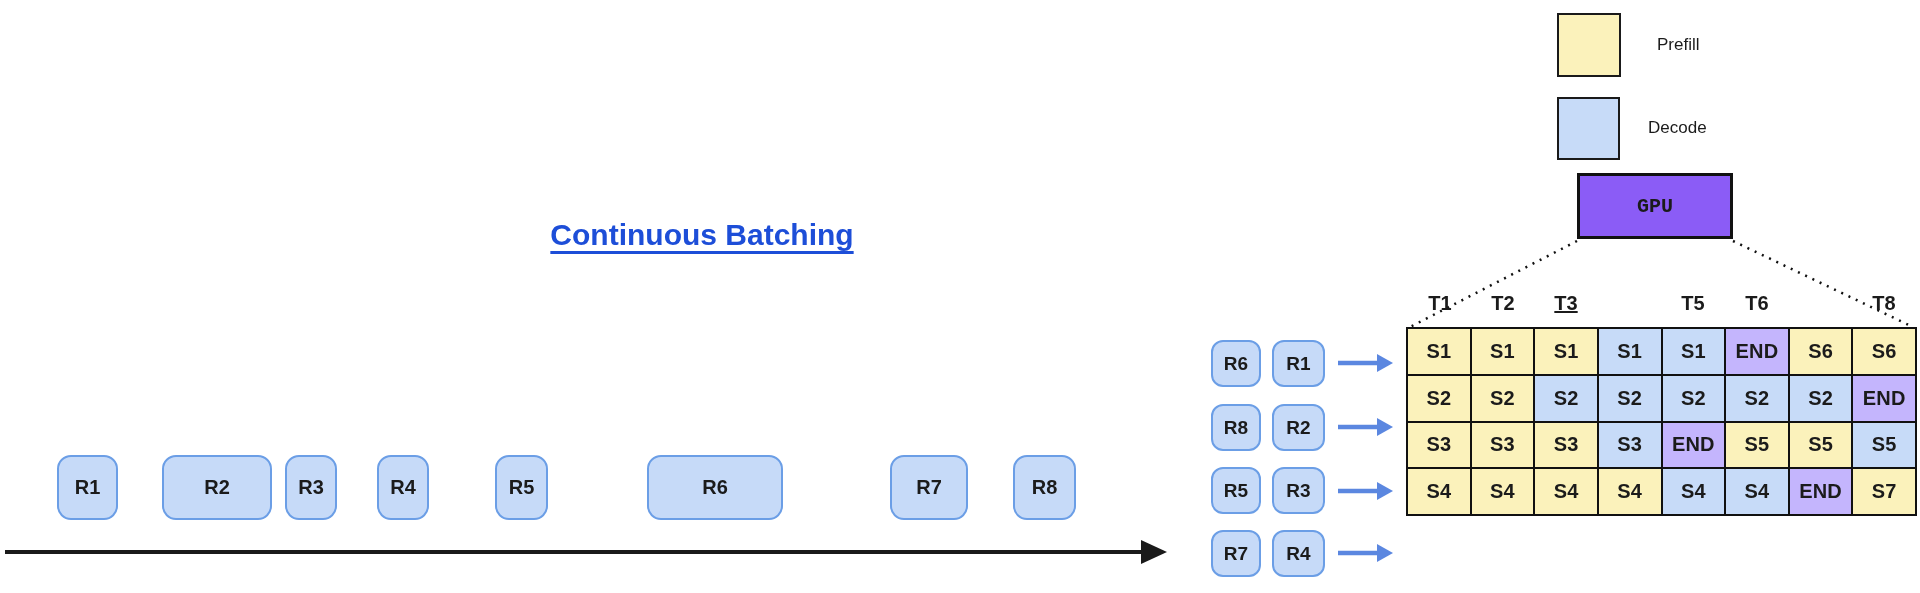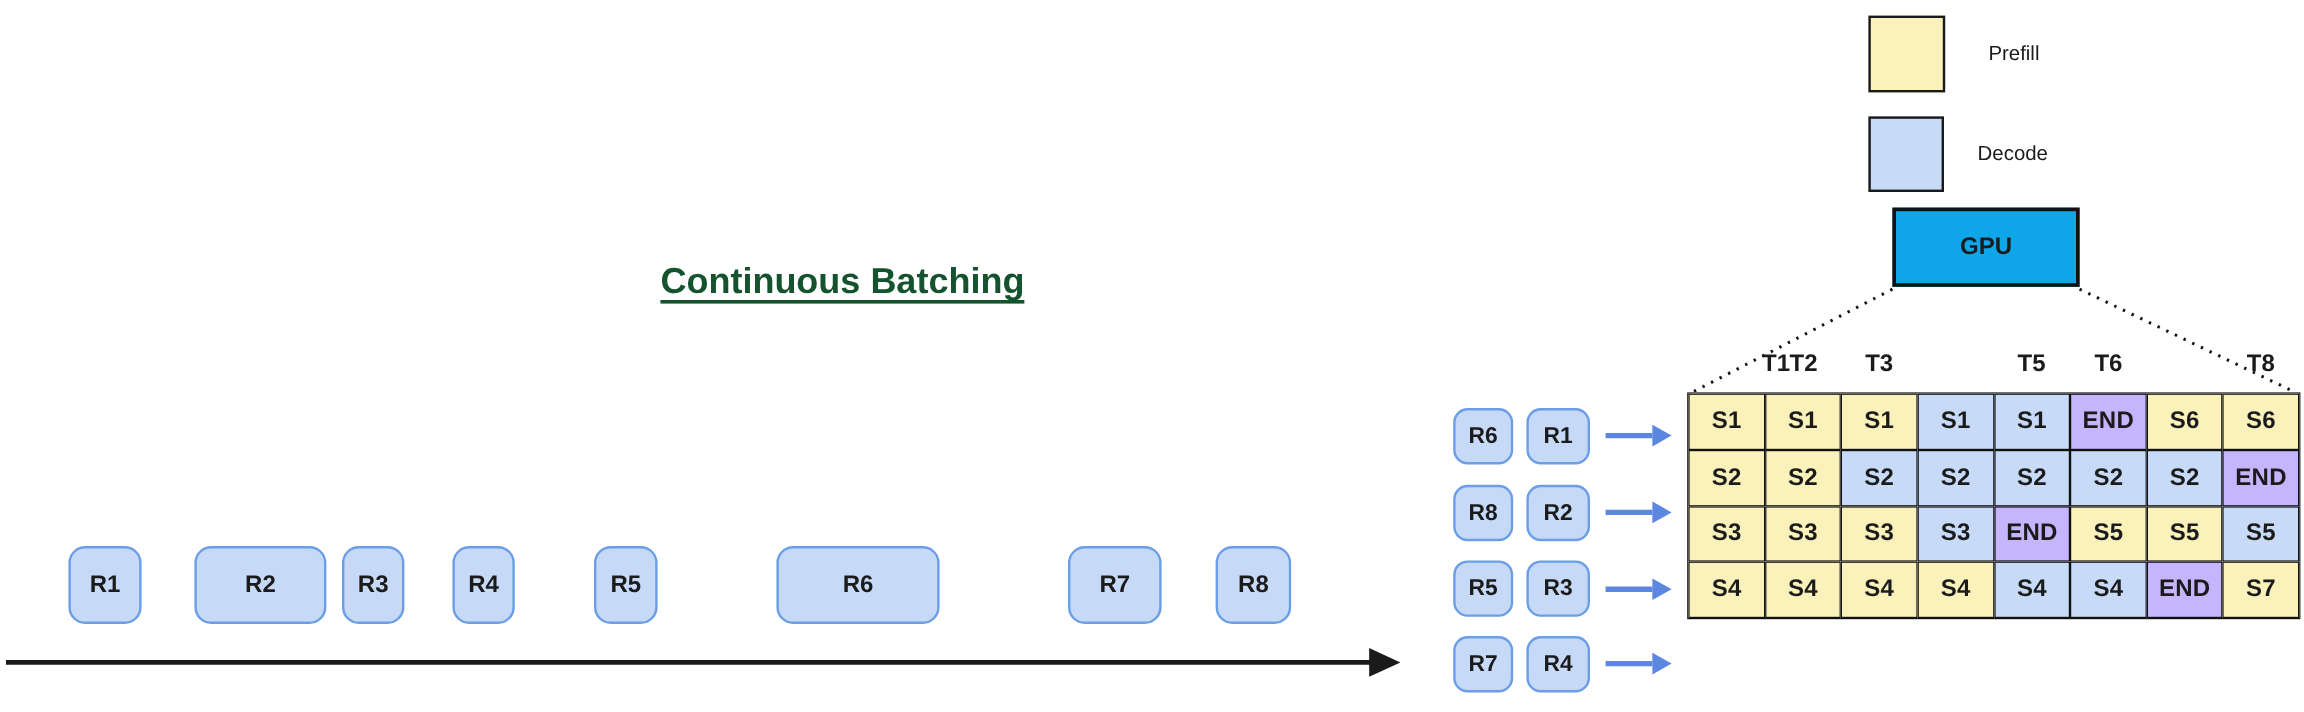--- a/index.html
+++ b/index.html
@@ -9,21 +9,21 @@
     background:#ffffff;
     font-family:"Liberation Sans", sans-serif;
     color:#1b1b1b;
     overflow:hidden;
   }
   
   .title{
     position:absolute;left:702px;top:218px;transform:translateX(-50%);
     font-size:30px;font-weight:bold;white-space:nowrap;
     text-decoration:underline;text-decoration-thickness:3px;text-underline-offset:6px;
-    color:#14532d;
+    color:#1d4ed8;
   }
   
   svg.overlay{position:absolute;left:0;top:0;width:1920px;height:593px;pointer-events:none;}
   
   .req-box{
     position:absolute;top:455px;height:65px;
     background:#C6DAF8;border:2.5px solid #6B9EE6;border-radius:14px;
     box-sizing:border-box;
     display:flex;align-items:center;justify-content:center;
     font-size:20px;font-weight:bold;color:#1b1b1b;
@@ -34,23 +34,23 @@
     border:2.5px solid #1a1a1a;
   }
   .swatch[data-type="prefill"]{background:#FBF2BB;}
   .swatch[data-type="decode"]{background:#C7DBF8;}
   .legend-label{
     position:absolute;font-size:17px;font-weight:normal;white-space:nowrap;
   }
   
   .gpu-box{
     position:absolute;left:1577px;top:173px;width:156px;height:66px;box-sizing:border-box;
-    border:3px solid #111111;background:#0ea5e9;
+    border:3px solid #111111;background:#8b5cf6;
     display:flex;align-items:center;justify-content:center;
-    font-size:20px;font-weight:bold;
+    font-size:20px;font-weight:bold;font-family:Liberation Mono, monospace;
   }
   
   .t-label{
     position:absolute;top:292px;transform:translateX(-50%);
     font-size:20px;font-weight:bold;white-space:nowrap;
   }
   
   .sched-grid{
     position:absolute;left:1406px;top:327px;width:511px;height:189px;box-sizing:border-box;
     border:1.5px solid #111111;
@@ -112,23 +112,23 @@
 
   <div class="swatch" style="left:1557px;top:13px;" data-type="prefill"></div>
   <div class="legend-label" style="left:1657px;top:35px;">Prefill</div>
   <div class="swatch" style="left:1557px;top:97px;width:63px;height:63px;" data-type="decode"></div>
   <div class="legend-label" style="left:1648px;top:118px;">Decode</div>
 
   <div class="gpu-box">
     <span>GPU</span>
   </div>
 
-  <div class="t-label" style="left:1480px;">T1</div>
+  <div class="t-label" style="left:1440px;">T1</div>
   <div class="t-label" style="left:1503px;">T2</div>
-  <div class="t-label" style="left:1566px;">T3</div>
+  <div class="t-label" style="left:1566px;text-decoration:underline;">T3</div>
   <div class="t-label" style="left:1630px;margin-top:40px;">T4</div>
   <div class="t-label" style="left:1693px;">T5</div>
   <div class="t-label" style="left:1757px;">T6</div>
   <div class="t-label" style="left:1734px;margin-top:34px;">T7</div>
   <div class="t-label" style="left:1884px;">T8</div>
 
   <div class="sched-grid">
     <div class="cell" data-type="prefill">S1</div>
     <div class="cell" data-type="prefill">S1</div>
     <div class="cell" data-type="prefill">S1</div>

